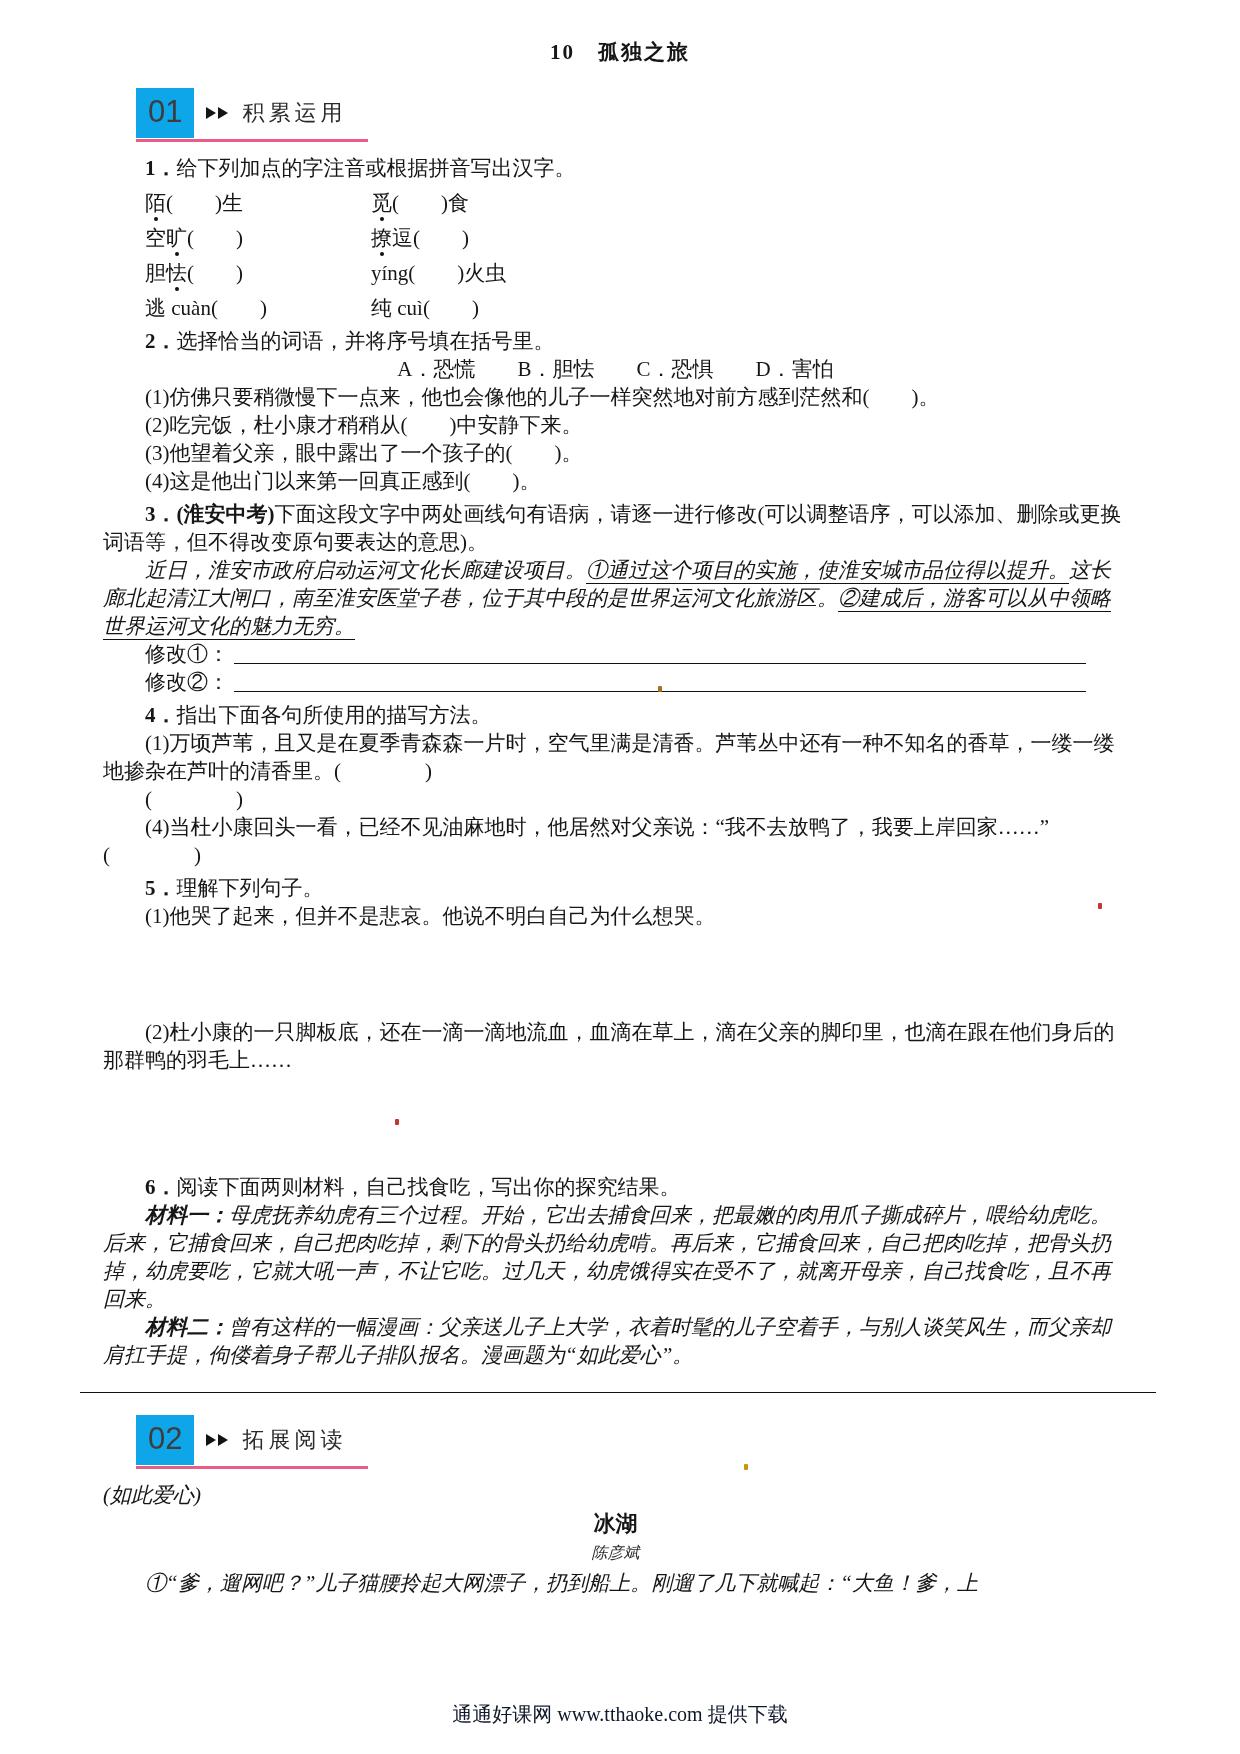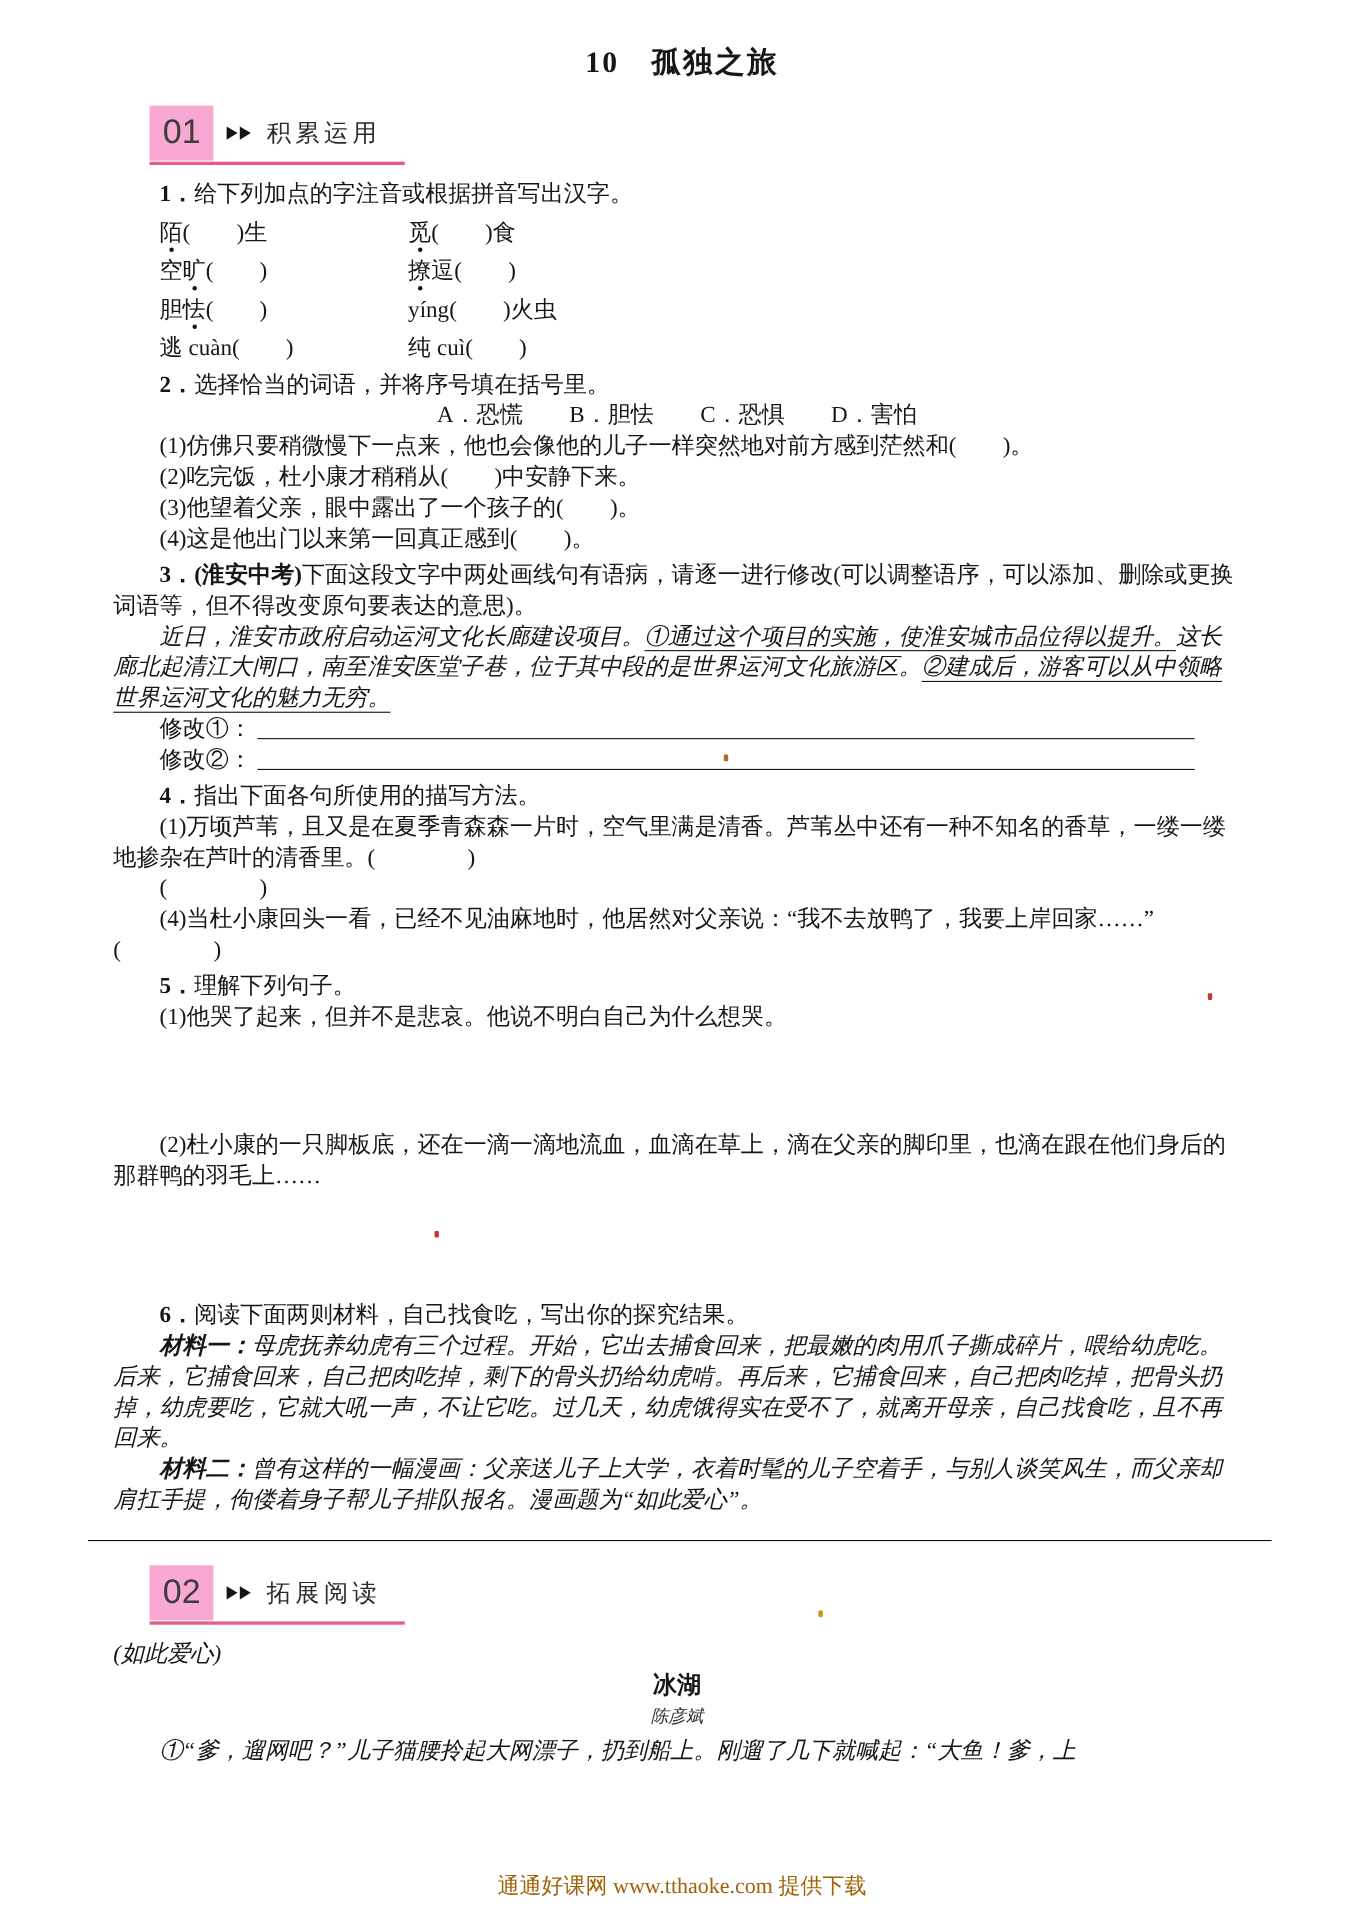--- a/index.html
+++ b/index.html
@@ -1,24 +1,24 @@
 <!DOCTYPE html>
 <html lang="zh"><head>
 <meta charset="utf-8">
 <style>
   html,body{margin:0;padding:0;background:#e9e9e9;}
   .page{position:relative;width:1240px;height:1754px;margin:0 auto;background:#ffffff;
         overflow:hidden;font-family:"Liberation Serif",serif;font-size:21px;color:#161616;}
   .content{padding:0 112px 0 103px;}
-  .doc-title{padding-top:38px;text-align:center;font-weight:bold;font-size:27px;letter-spacing:2px;}
+  .doc-title{padding-top:38px;text-align:center;font-weight:bold;font-size:21px;letter-spacing:2px;}
 
   
   .sec-header{margin:22px 0 12px 33px;font-family:"Liberation Sans",sans-serif;}
   .sec-band{display:flex;align-items:center;gap:12px;}
-  .sec-num{display:inline-block;background:#f9a8d4;color:#3d3d3d;font-size:31px;line-height:1;
+  .sec-num{display:inline-block;background:#0ea5e9;color:#3d3d3d;font-size:31px;line-height:1;
            padding:8px 12px 11px;}
   .arrows{display:inline-flex;align-items:center;}
   .tri{display:inline-block;width:0;height:0;border-top:6px solid transparent;
        border-bottom:6px solid transparent;border-left:10px solid #141414;margin-right:2px;}
   .sec-title{font-size:22px;color:#2a2a2a;letter-spacing:4px;}
   .sec-line{width:232px;height:3px;background:#e85c88;margin-top:1px;}
 
   .q,.line,.para{line-height:28px;margin:0;}
   .q{text-indent:42px;margin-top:5px;}
   .line{text-indent:42px;}
@@ -37,21 +37,21 @@
   .blank-line{display:inline-block;border-bottom:1.5px solid #111;height:19px;vertical-align:-3px;}
   .w1{width:852px;}
   .w2{width:860px;}
   .full-rule{height:21px;border-bottom:1.6px solid #111;margin:2px -28px 4px -23px;}
 
   .src{line-height:28px;margin-top:6px;}
   .reading-title{text-align:center;font-weight:bold;font-size:22px;line-height:30px;margin-top:0;}
   .reading-author{text-align:center;font-size:16px;line-height:28px;color:#2c2c2c;}
   .reading-para{margin-top:2px;}
 
-  .footer{position:absolute;left:0;right:0;bottom:26px;text-align:center;font-size:20px;color:#a16207;}
+  .footer{position:absolute;left:0;right:0;bottom:26px;text-align:center;font-size:20px;color:#0f172a;}
   .speck{position:absolute;width:4px;height:6px;border-radius:1px;}
 </style>
 </head>
 <body>
 
 <div class="page">
 
   <div class="doc-title">10　孤独之旅</div>
 
   <div class="content">

